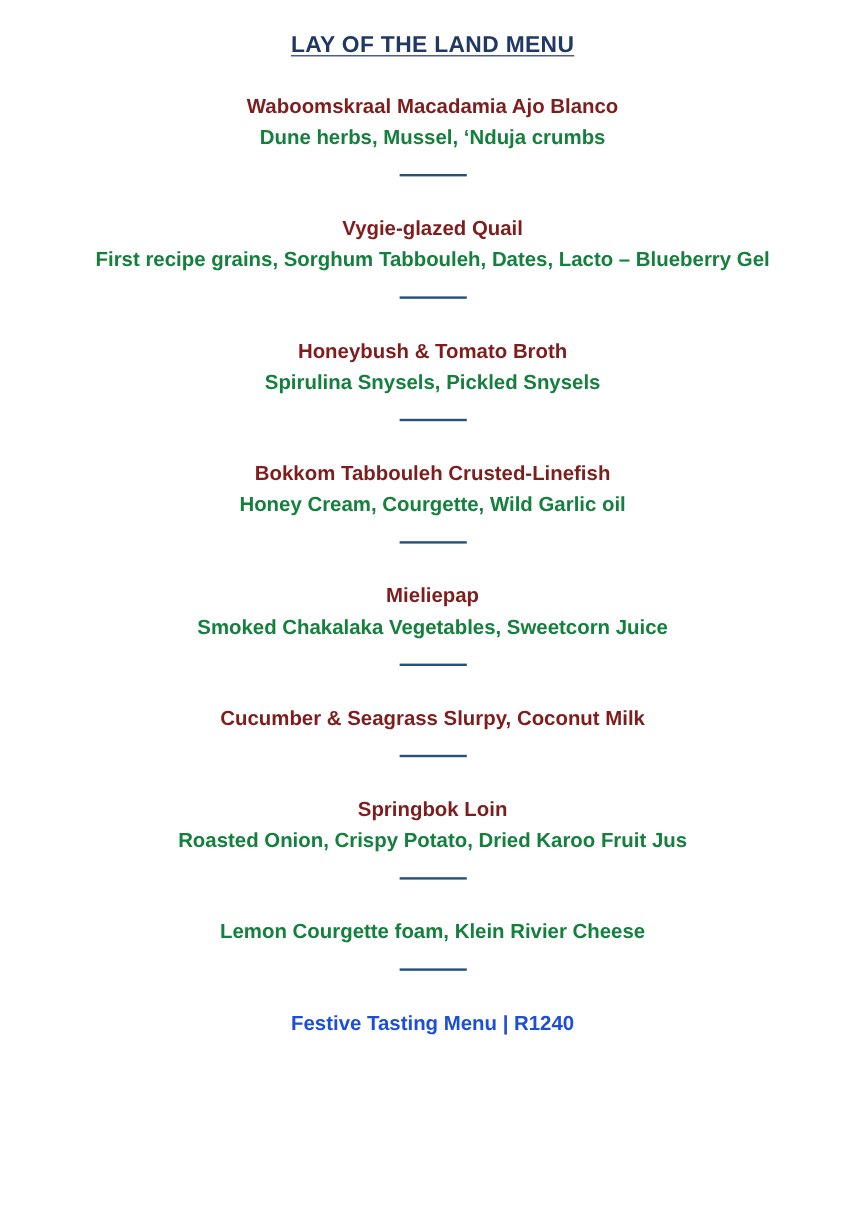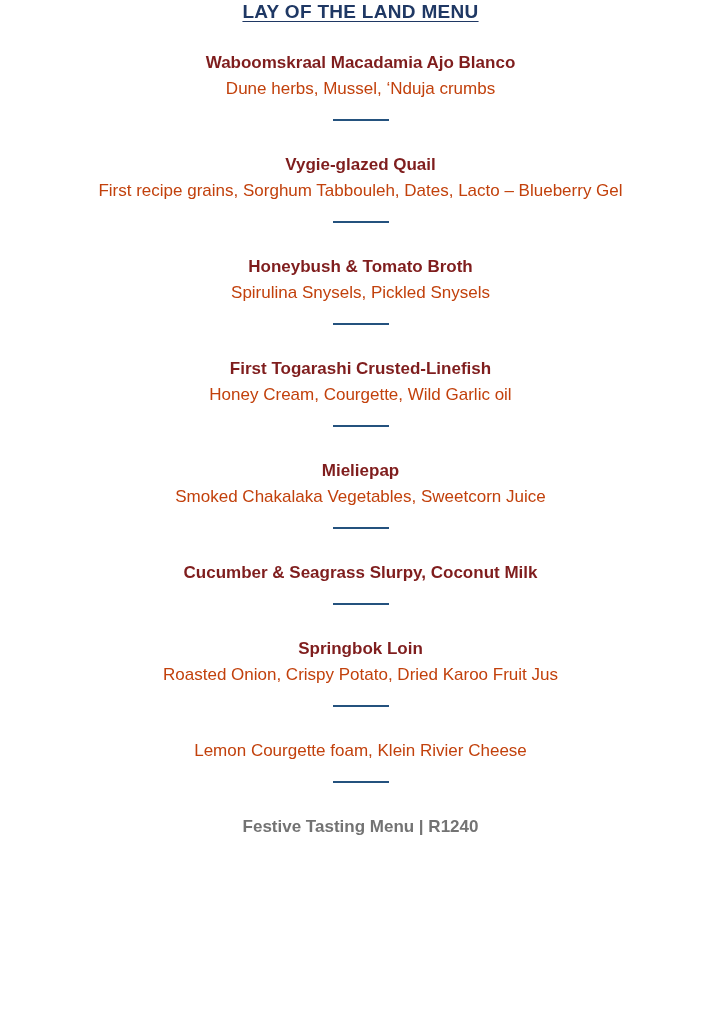--- a/index.html
+++ b/index.html
@@ -10,20 +10,21 @@
     height: 1024px;
     background: #ffffff;
     overflow: hidden;
     font-family: "Liberation Sans", sans-serif;
   }
   .content {
     position: absolute;
     top: 0;
     left: 20px;
     width: 681px;
+    padding-top: 26px;
     text-align: center;
     color: #1f3864;
   }
   .menu-title {
     font-size: 19px;
     font-weight: bold;
     line-height: 24px;
     letter-spacing: 0.3px;
     text-decoration: underline;
     text-underline-offset: 3px;
@@ -31,37 +32,37 @@
     margin-bottom: 26px;
   }
   .course-name {
     font-size: 17px;
     font-weight: bold;
     line-height: 26px;
     color: #7f1d1d;
   }
   .course-desc {
     font-size: 17px;
-    font-weight: normal;
+    font-weight: bold;
     line-height: 26px;
-    color: #c2410c;
+    color: #15803d;
   }
   .course-desc:empty { display: none; }
   .course { margin-bottom: 31px; }
   .divider {
     width: 56px;
     height: 0;
     border-top: 2px solid #24527e;
     margin: 17px auto 0 auto;
   }
   .menu-footer {
     font-size: 17px;
     font-weight: bold;
     line-height: 26px;
-    color: #737373;
+    color: #1d4ed8;
   }
 </style>
 </head>
 <body>
 
 <div class="menu-page">
   <div class="content">
 
     <h1 class="menu-title">LAY OF THE LAND MENU</h1>
 
@@ -77,21 +78,21 @@
       <div class="divider"></div>
     </section>
 
     <section class="course">
       <div class="course-name">Honeybush &amp; Tomato Broth</div>
       <div class="course-desc">Spirulina Snysels, Pickled Snysels</div>
       <div class="divider"></div>
     </section>
 
     <section class="course">
-      <div class="course-name">First Togarashi Crusted-Linefish</div>
+      <div class="course-name">Bokkom Tabbouleh Crusted-Linefish</div>
       <div class="course-desc">Honey Cream, Courgette, Wild Garlic oil</div>
       <div class="divider"></div>
     </section>
 
     <section class="course">
       <div class="course-name">Mieliepap</div>
       <div class="course-desc">Smoked Chakalaka Vegetables, Sweetcorn Juice</div>
       <div class="divider"></div>
     </section>
 

